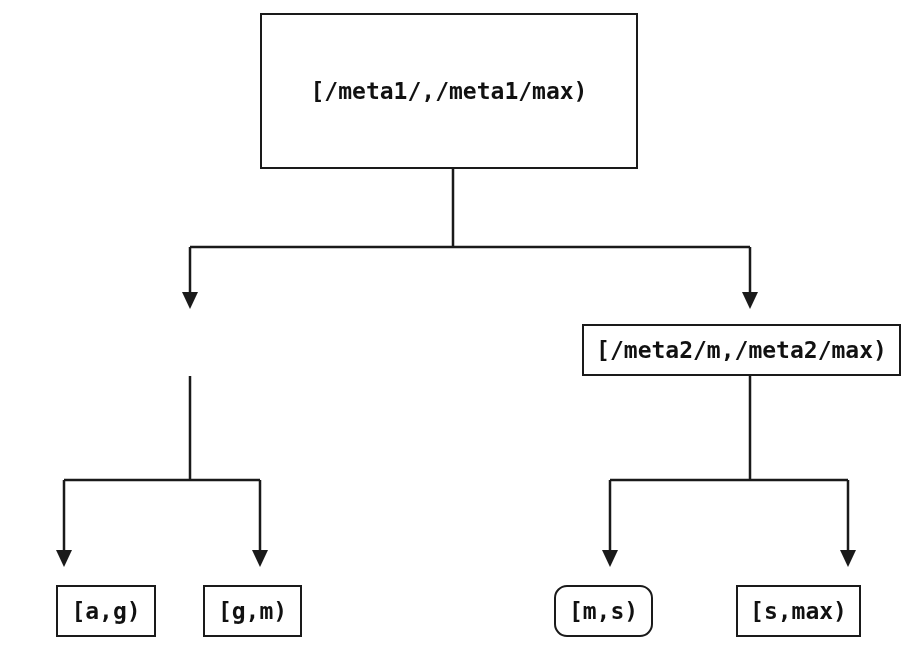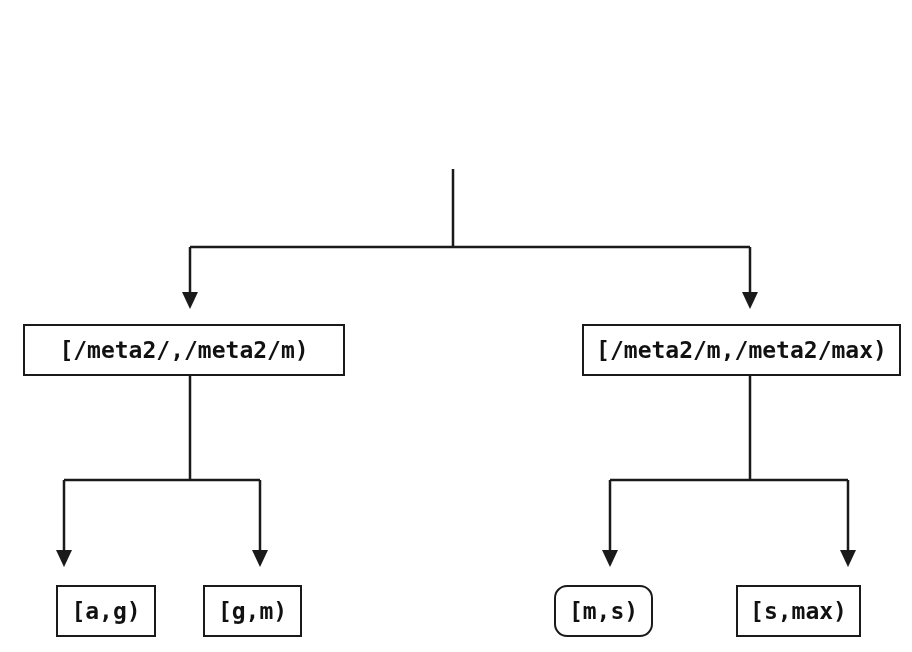--- a/index.html
+++ b/index.html
@@ -74,24 +74,24 @@
       <path class="edge-arrow" d="M260,567 L252,550 L268,550 Z"></path>
     </g>
 
     <g>
       <path class="edge-line" d="M750,376 L750,480 M610,480 L848,480 M610,480 L610,552 M848,480 L848,552"></path>
       <path class="edge-arrow" d="M610,567 L602,550 L618,550 Z"></path>
       <path class="edge-arrow" d="M848,567 L840,550 L856,550 Z"></path>
     </g>
   </svg>
 
+  <div class="node n-root">
+    <span>[/meta1/,/meta1/max)</span>
+  </div>
 
-  <div class="node n-l2l">
-    <span>[/meta2/,/meta2/m)</span>
-  </div>
 
   <div class="node n-l2r">
     <span>[/meta2/m,/meta2/max)</span>
   </div>
 
   <div class="node n-leaf1">
     <span>[a,g)</span>
   </div>
 
   <div class="node n-leaf2">

